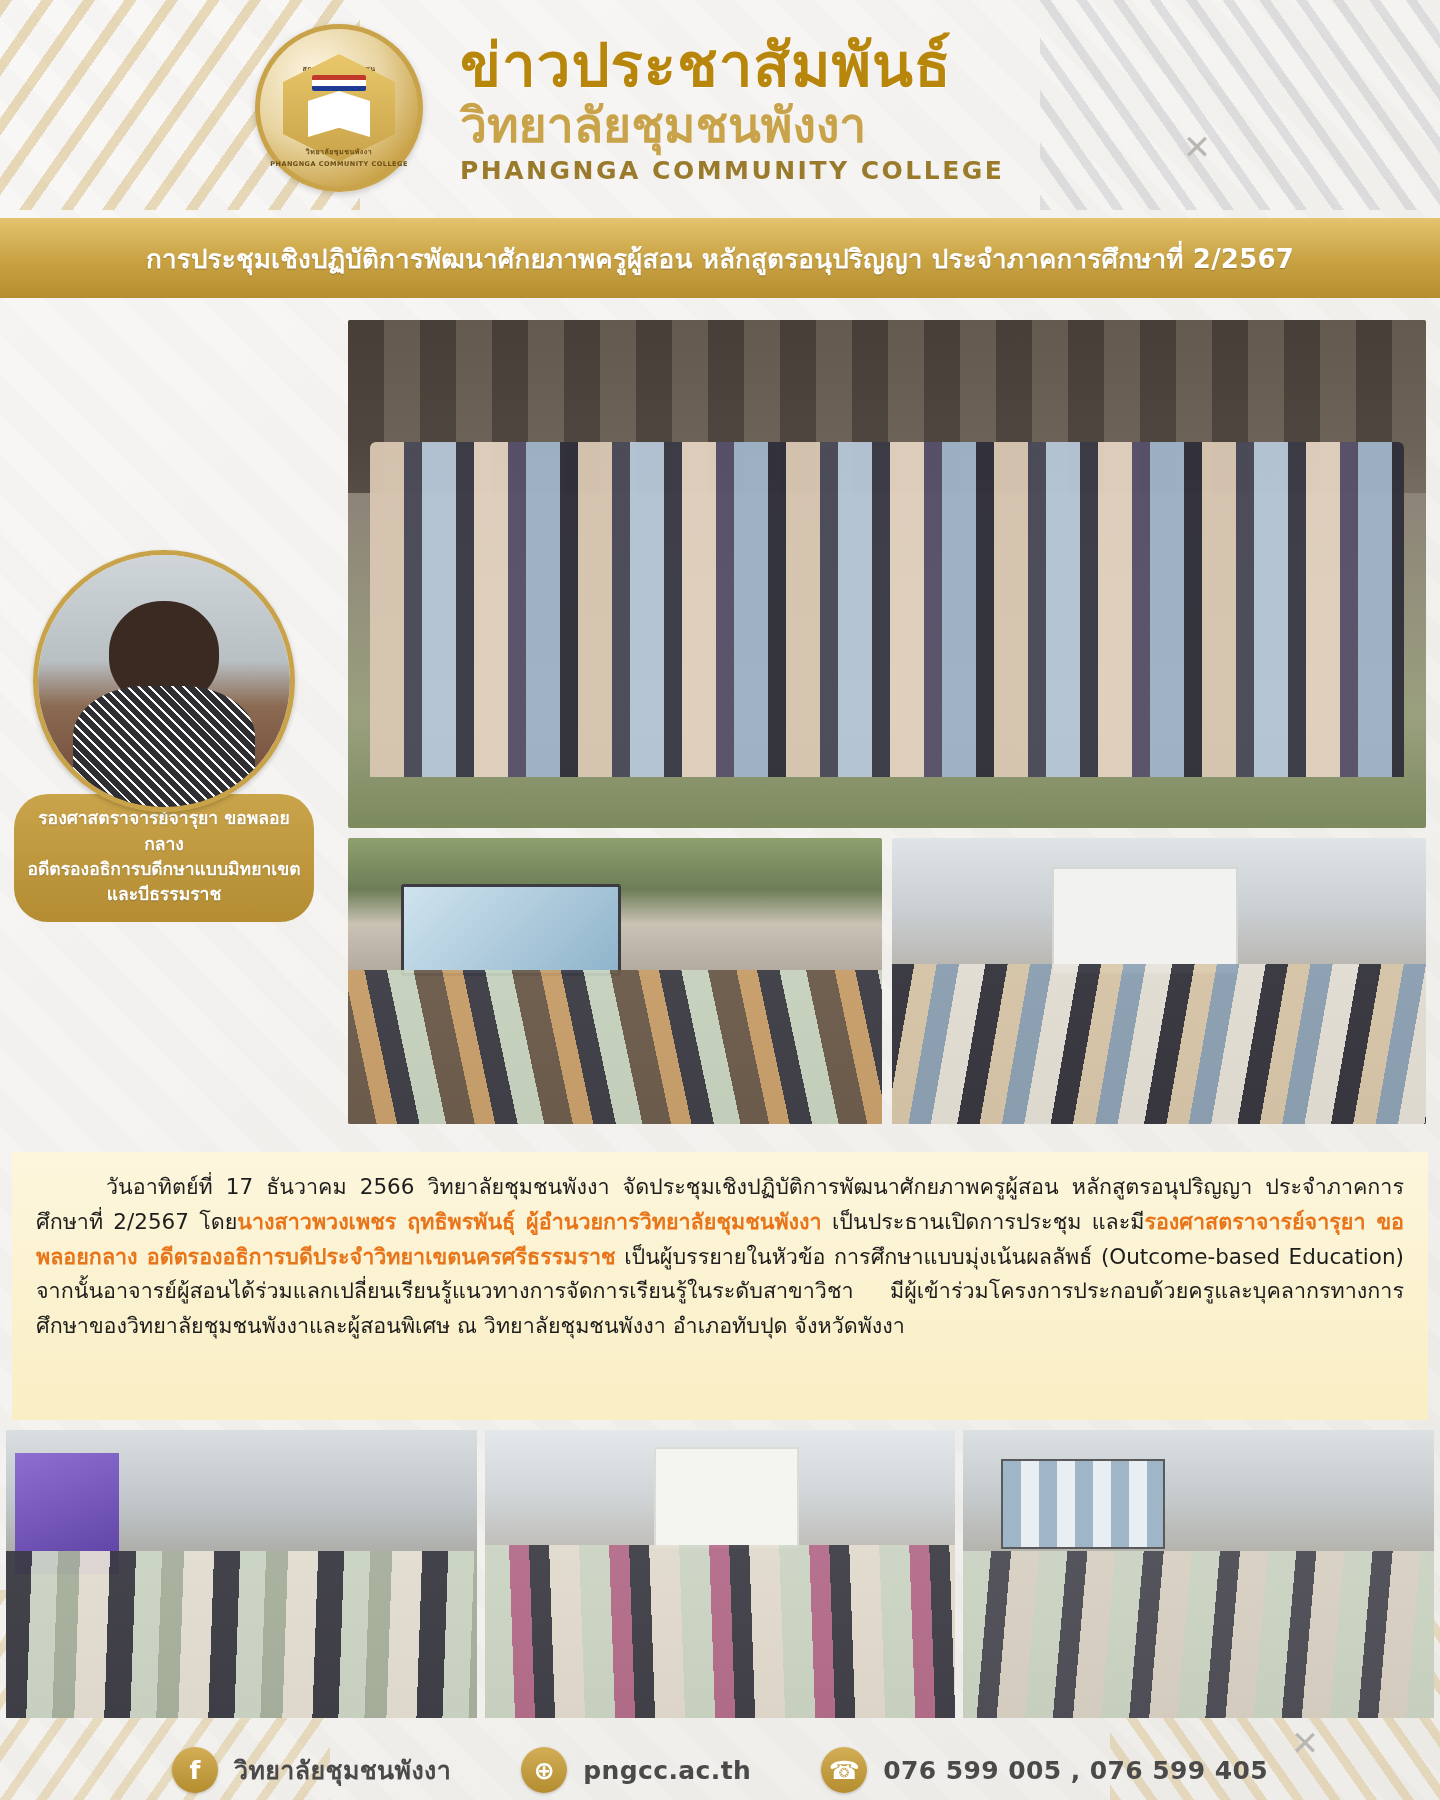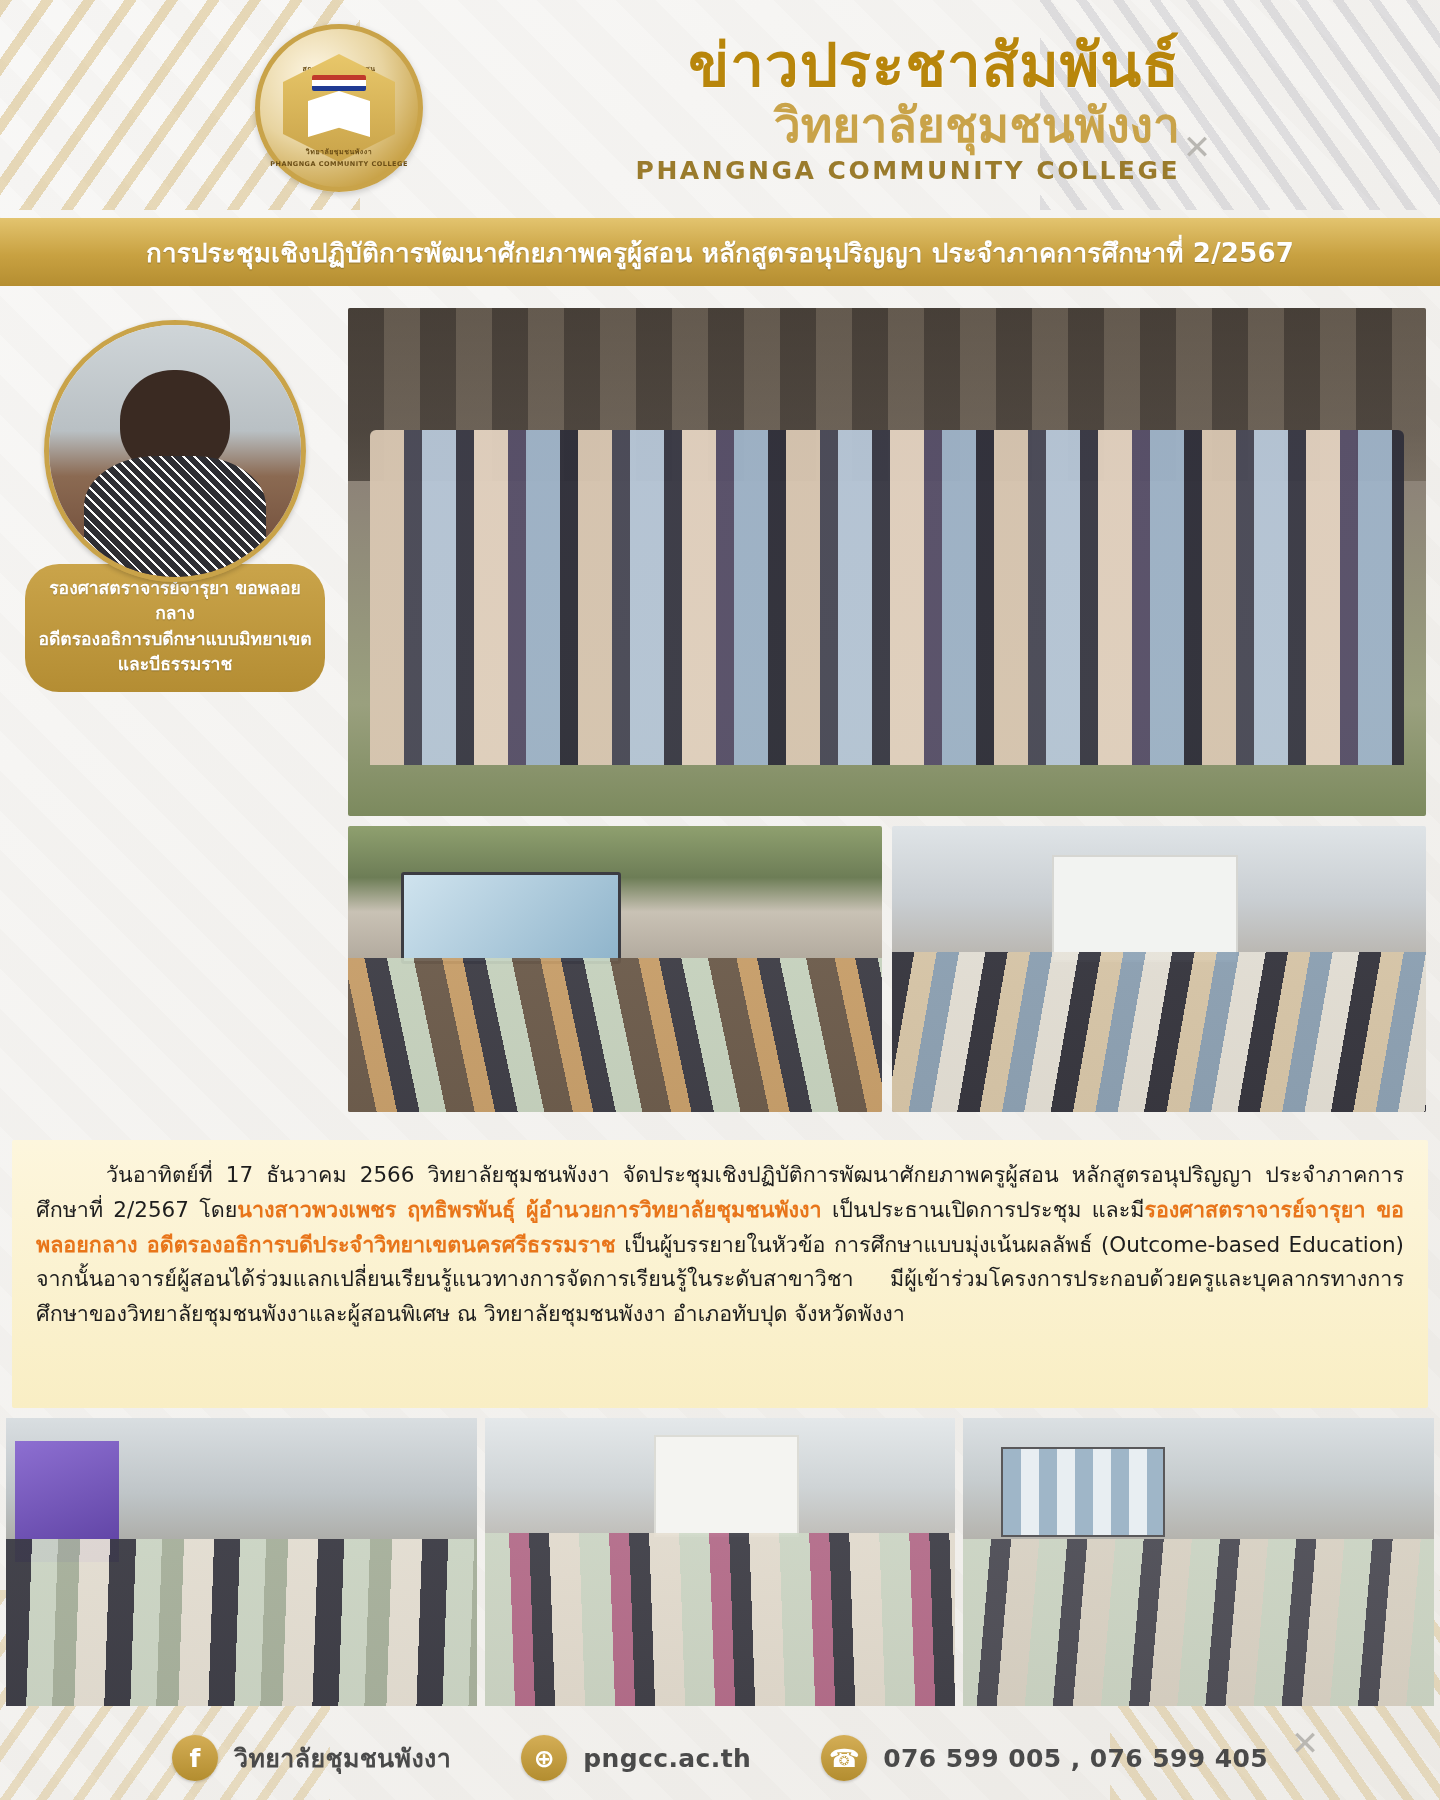--- a/index.html
+++ b/index.html
@@ -106,21 +106,21 @@
     font-size: 7px;
     color: #6b4e16;
     letter-spacing: 0.5px;
     font-weight: 700;
   }
   .logo-ring-text.t1 { top: 34px; }
   .logo-ring-text.t2 { bottom: 30px; }
   .logo-ring-text.t3 { bottom: 19px; font-size: 6.5px; }
   .title-block {
     margin-left: 210px;
-    text-align: right;
+    text-align: left;
     width: 720px;
   }
   .title-th1 {
     font-size: 60px;
     font-weight: 700;
     color: #b8860b;
     letter-spacing: 1px;
     line-height: 1.08;
     text-shadow: 1px 1px 0 rgba(255,255,255,0.6);
   }
@@ -133,21 +133,21 @@
   .title-en {
     font-size: 25px;
     font-weight: 700;
     color: #9a7b2c;
     letter-spacing: 2.5px;
     margin-top: 4px;
   }
   
   .gold-bar {
     position: relative;
-    height: 68px;
+    height: 80px;
     background: linear-gradient(180deg, #e3c46f 0%, #c8a141 55%, #b58e31 100%);
     display: flex;
     align-items: center;
     justify-content: center;
     z-index: 3;
   }
   .gold-bar-text {
     font-size: 26px;
     font-weight: 700;
     color: #ffffff;
@@ -159,21 +159,20 @@
     position: relative;
     z-index: 3;
     display: flex;
     padding: 22px 14px 0 14px;
     gap: 12px;
     height: 842px;
   }
   .left-col {
     width: 322px;
     display: flex;
-    flex-direction: column;
     align-items: center;
     gap: 26px;
     padding-top: 12px;
   }
   .person {
     width: 300px;
     display: flex;
     flex-direction: column;
     align-items: center;
   }

